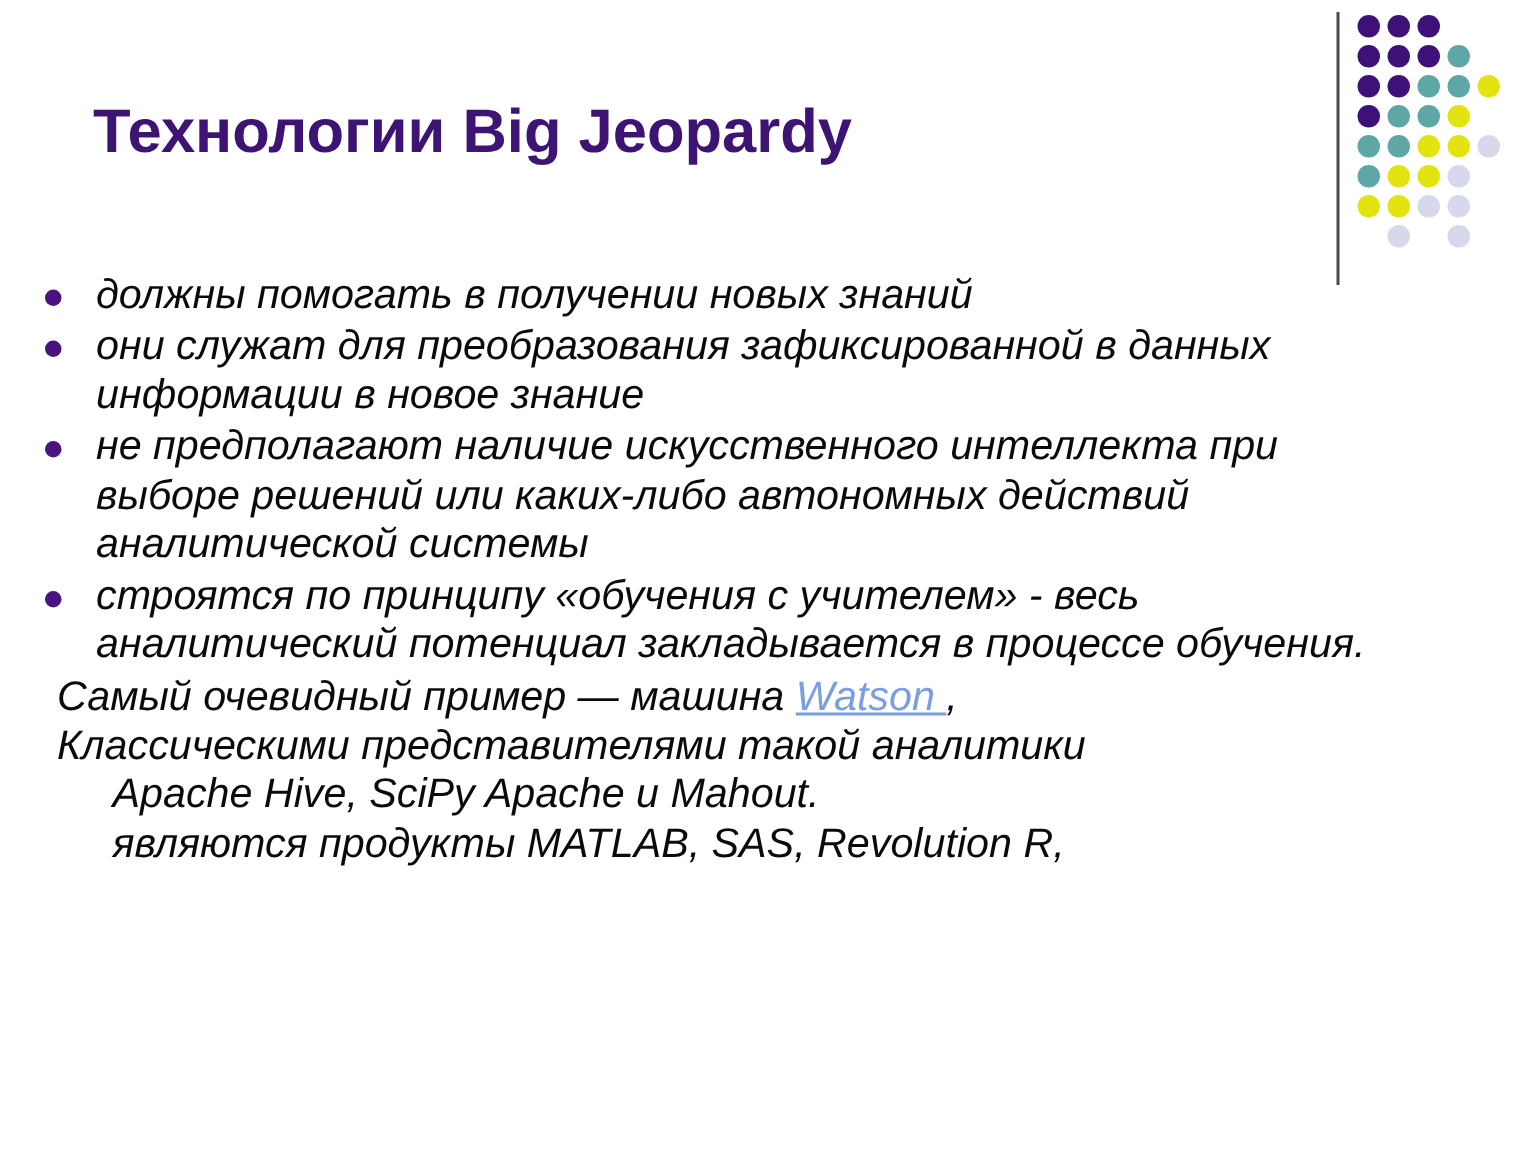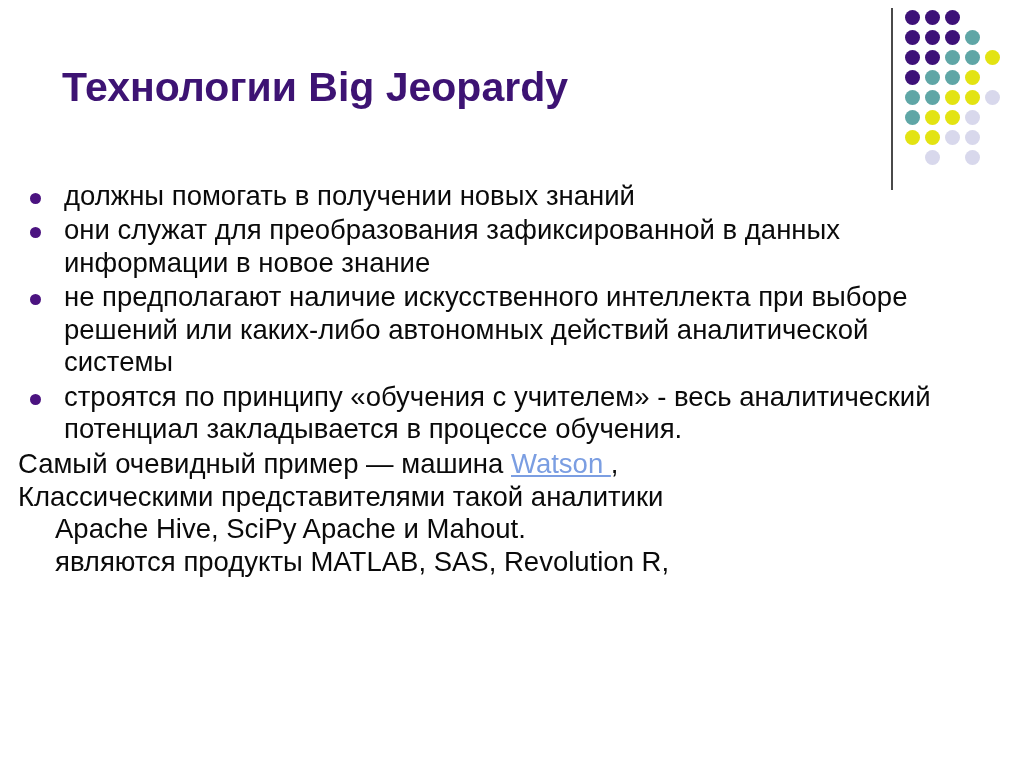--- a/index.html
+++ b/index.html
@@ -65,20 +65,21 @@
     height: 15px;
     border-radius: 50%;
   }
 
   
   .body-block {
     position: absolute;
     left: 0px;
     top: 180px;
     width: 1024px;
+    font-style: italic;
   }
 
   .bullet-row {
     position: relative;
     display: flex;
     align-items: flex-start;
     padding: 0 30px 0 30px;
     margin-bottom: 2px;
   }
   .bullet-marker {
@@ -97,21 +98,21 @@
   .bullet-text {
     flex: 1 1 auto;
     font-size: 27.5px;
     line-height: 1.18;
     color: #0a0a0a;
     padding-right: 60px;
   }
 
   .para-row {
     position: relative;
-    padding: 0 30px 0 18px;
+    padding: 0 30px 0 38px;
     margin-bottom: 1px;
   }
   .para-text {
     font-size: 27.5px;
     line-height: 1.18;
     color: #0a0a0a;
     padding-left: 0px;
     text-indent: 0;
     padding-right: 180px;
   }

